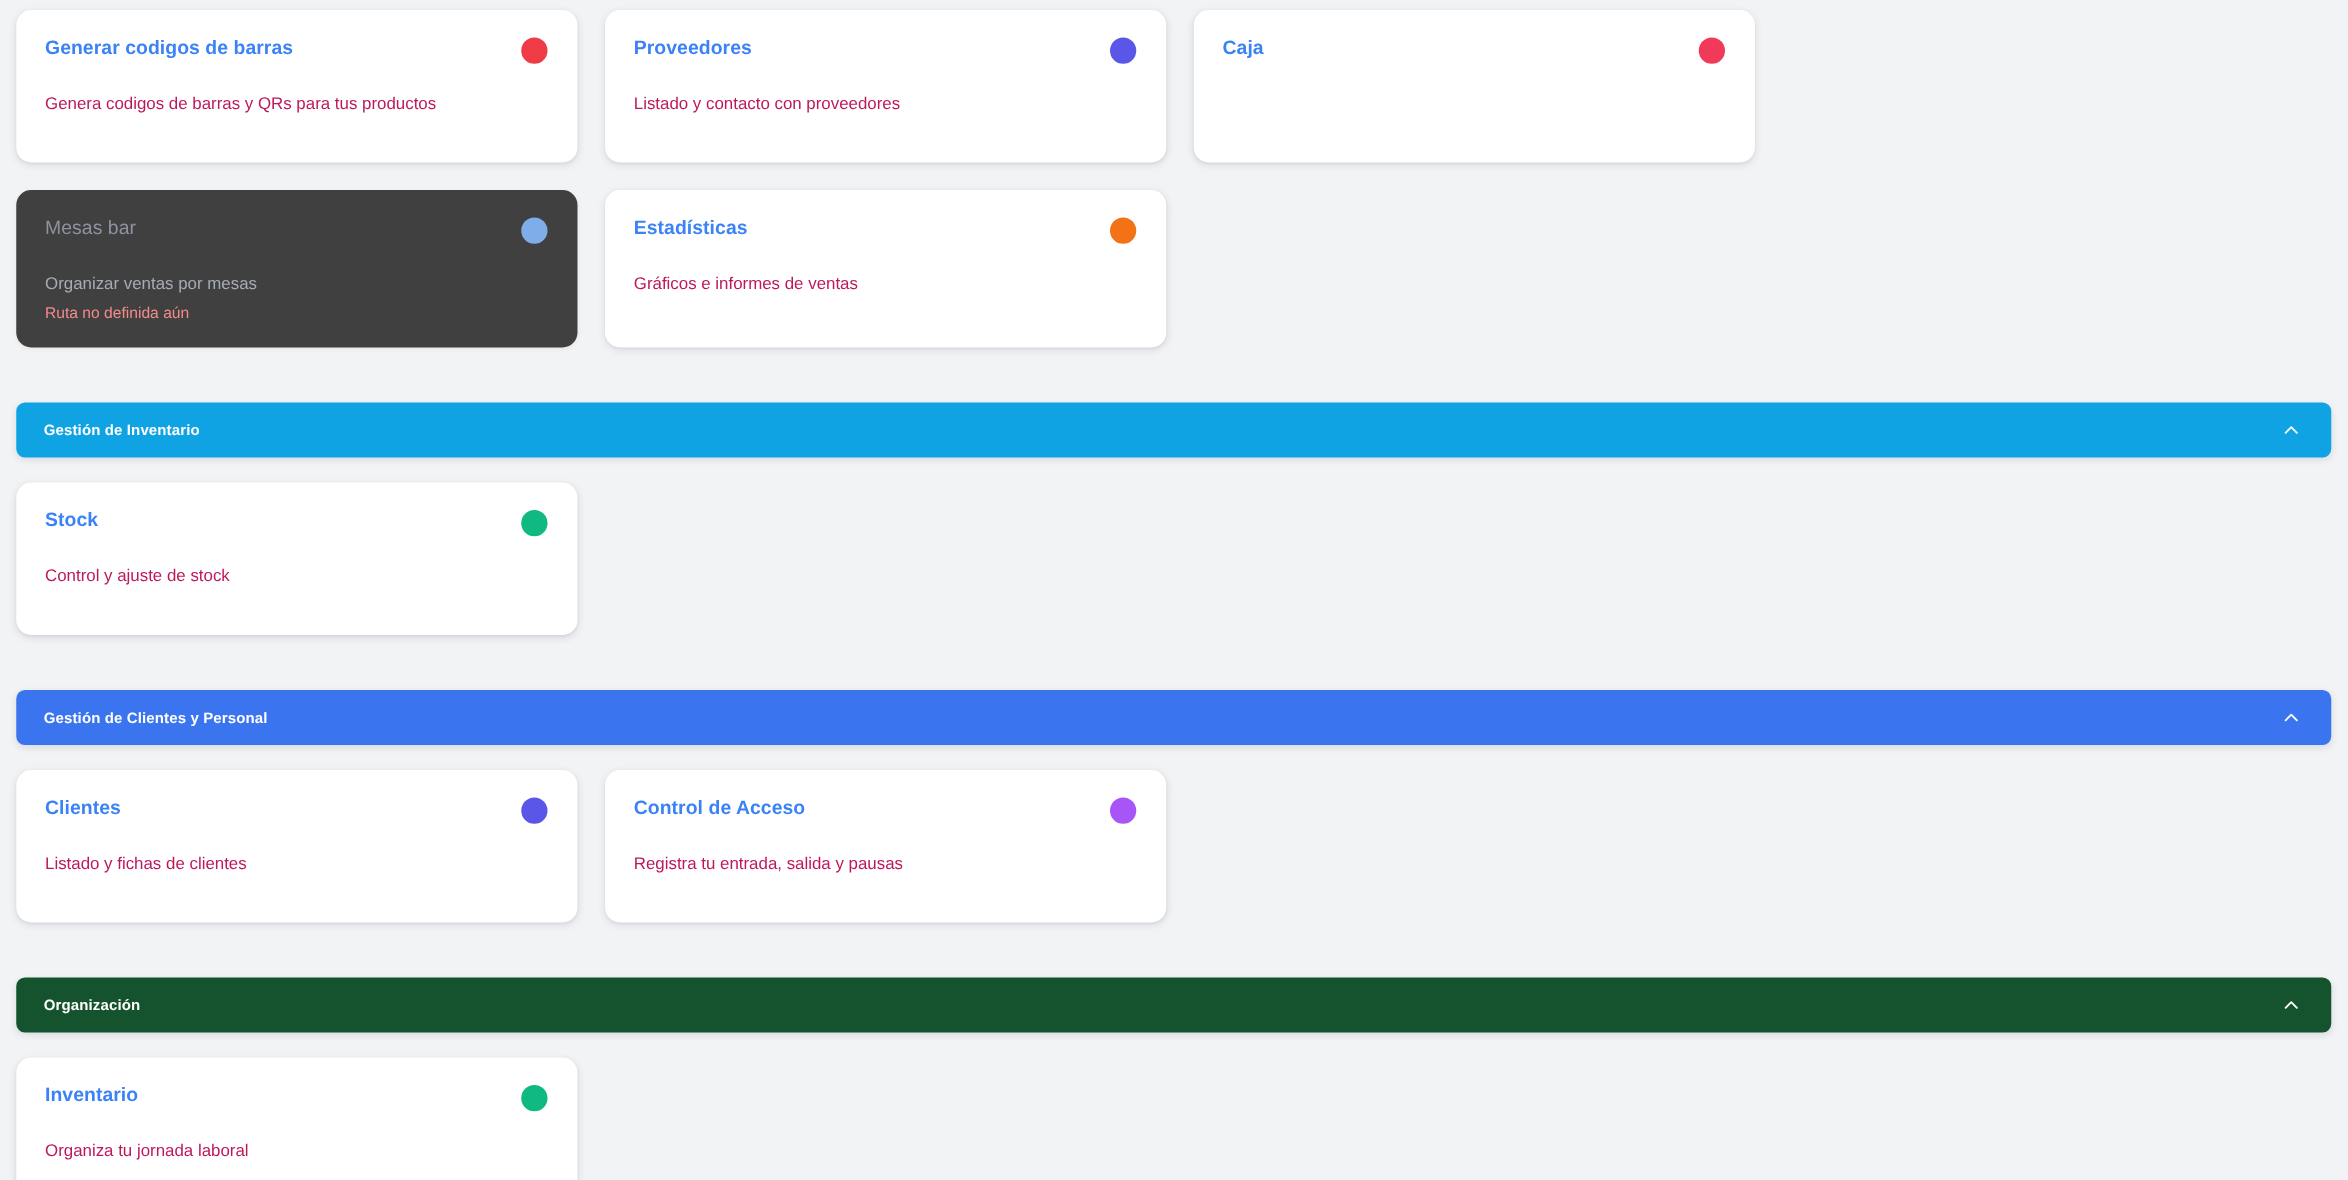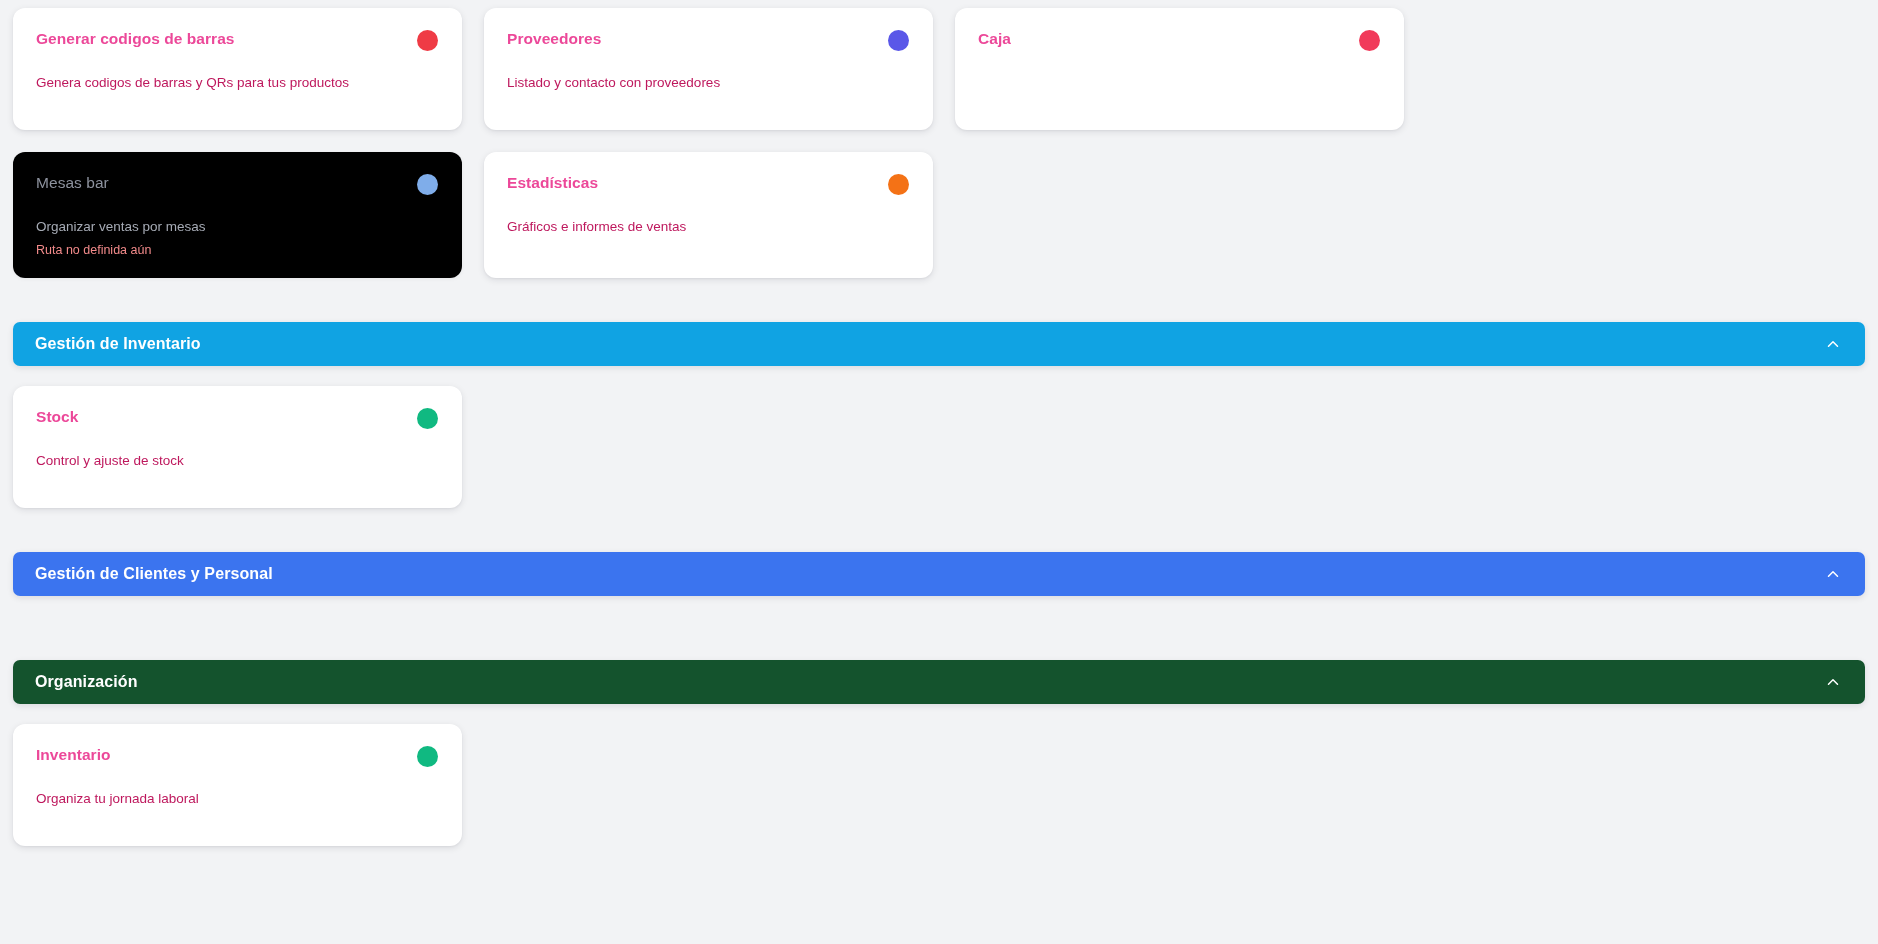--- a/index.html
+++ b/index.html
@@ -34,36 +34,36 @@
     border-radius: 12px;
     box-shadow: 0 2px 7px rgba(20,24,40,0.10), 0 1px 2px rgba(20,24,40,0.05);
     padding: 21px 24px 20px 23px;
     position: relative;
     cursor: pointer;
     display: flex;
     flex-direction: column;
   }
 
   .card.disabled {
-    background: #000000;
+    background: #404040;
     box-shadow: 0 1px 4px rgba(20,24,40,0.05);
     cursor: default;
   }
 
   .card-head {
     display: flex;
     align-items: flex-start;
     justify-content: space-between;
     width: 100%;
   }
 
   .card-title {
     font-size: 15.5px;
     font-weight: bold;
-    color: #ec4899;
+    color: #3b82f6;
     letter-spacing: 0.05px;
     line-height: 20px;
   }
 
   .card.disabled .card-title {
     color: #8d929e;
     font-weight: normal;
   }
 
   .card-dot {
@@ -99,21 +99,21 @@
     border-radius: 7px;
     display: flex;
     align-items: center;
     justify-content: space-between;
     padding: 0 22px 0 22px;
     cursor: pointer;
     box-shadow: 0 2px 6px rgba(20,24,40,0.10);
   }
 
   .section-title {
-    font-size: 16px;
+    font-size: 12px;
     font-weight: bold;
     color: #ffffff;
     letter-spacing: 0.1px;
   }
 
   .chev {
     width: 20px;
     height: 20px;
     display: flex;
     align-items: center;
@@ -196,20 +196,36 @@
         <div class="gap-after-cards"></div>
         <div class="section-header" style="background: rgb(59, 116, 239);">
           <div class="section-title">Gestión de Clientes y Personal</div>
           <div class="chev">
             <svg width="18" height="18" viewBox="0 0 24 24" fill="none" stroke="#ffffff" stroke-width="2" stroke-linecap="round" stroke-linejoin="round">
               <polyline points="18 15 12 9 6 15"></polyline>
             </svg>
           </div>
         </div>
         <div class="gap-after-header"></div>
+        <div class="card-grid">
+          <div class="card">
+            <div class="card-head">
+              <div class="card-title">Clientes</div>
+              <span class="card-dot" style="background: rgb(90, 87, 232);"></span>
+            </div>
+            <div class="card-desc">Listado y fichas de clientes</div>
+          </div>
+          <div class="card">
+            <div class="card-head">
+              <div class="card-title">Control de Acceso</div>
+              <span class="card-dot" style="background: rgb(168, 85, 247);"></span>
+            </div>
+            <div class="card-desc">Registra tu entrada, salida y pausas</div>
+          </div>
+        </div>
       </div>
       <div class="block">
         <div class="gap-after-cards"></div>
         <div class="section-header" style="background: #14532d;">
           <div class="section-title">Organización</div>
           <div class="chev">
             <svg width="18" height="18" viewBox="0 0 24 24" fill="none" stroke="#ffffff" stroke-width="2" stroke-linecap="round" stroke-linejoin="round">
               <polyline points="18 15 12 9 6 15"></polyline>
             </svg>
           </div>

